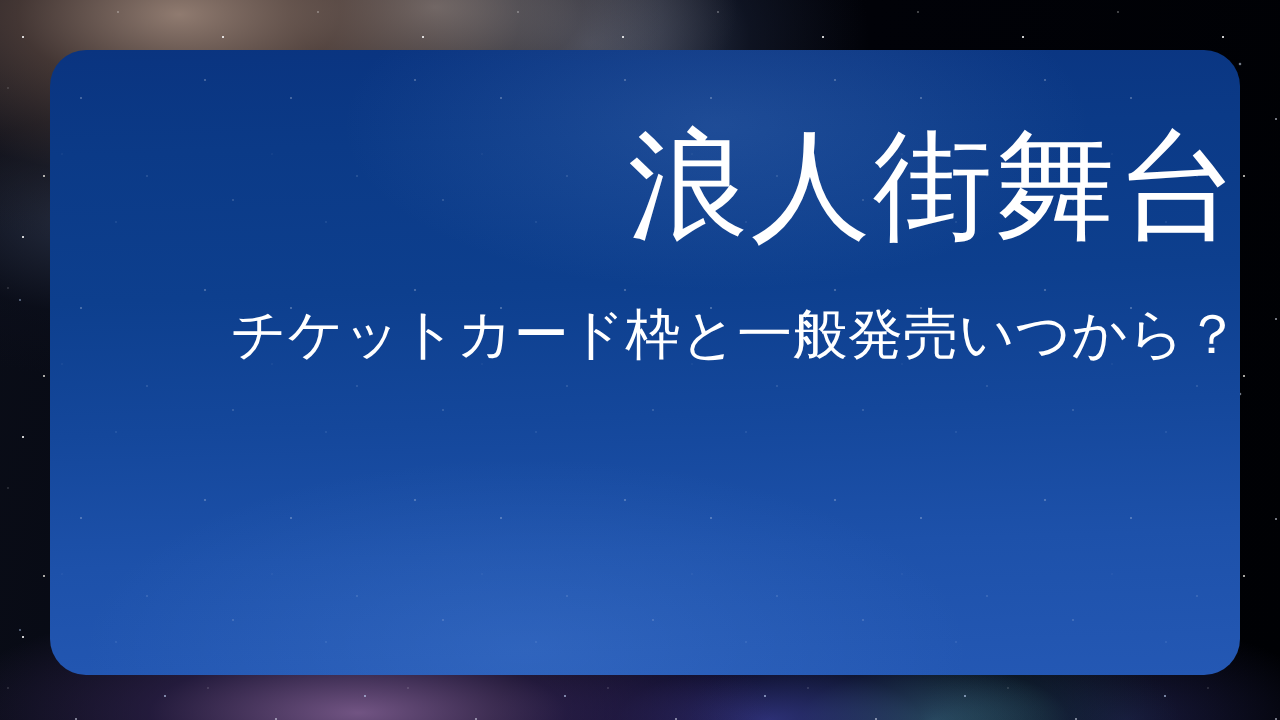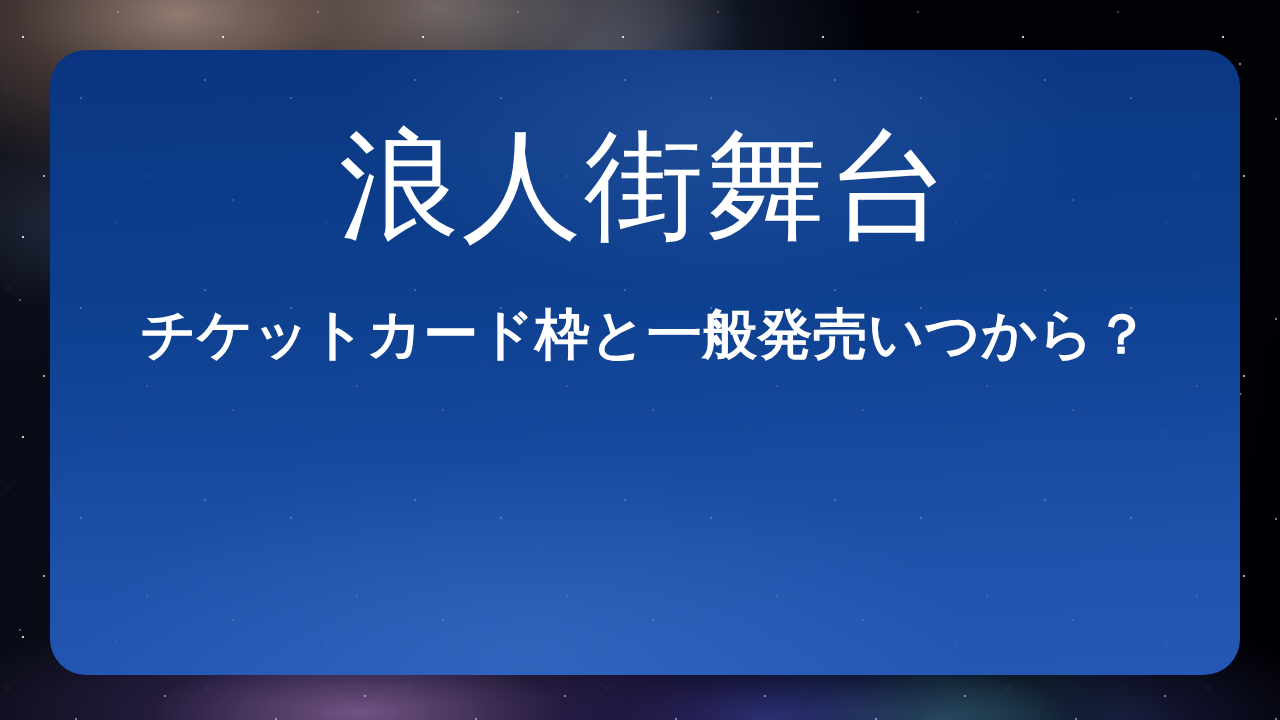--- a/index.html
+++ b/index.html
@@ -110,21 +110,21 @@
       radial-gradient(ellipse 600px 260px at 40% 96%, rgba(120,175,255,0.16) 0%, rgba(255,255,255,0) 74%);
   }
 
   .card-content {
     position: relative;
     z-index: 3;
     width: 100%;
     height: 100%;
     display: flex;
     flex-direction: column;
-    align-items: center;
+    align-items: flex-end;
     justify-content: flex-start;
     box-sizing: border-box;
     padding-top: 72px;
   }
 
   #title {
     color: #ffffff;
     font-family: "Liberation Serif", "DejaVu Serif", serif;
     font-size: 120px;
     line-height: 1.08;
@@ -141,21 +141,21 @@
     flex-direction: column;
     align-items: center;
     gap: 58px;
   }
 
   .subtitle-line {
     color: #ffffff;
     font-family: "Liberation Sans", "DejaVu Sans", sans-serif;
     font-size: 55px;
     line-height: 1.1;
-    font-weight: 700;
+    font-weight: 400;
     letter-spacing: 0.005em;
     white-space: nowrap;
     text-align: center;
     margin: 0;
   }
 </style>
 </head>
 <body>
 
 <div id="stage">

